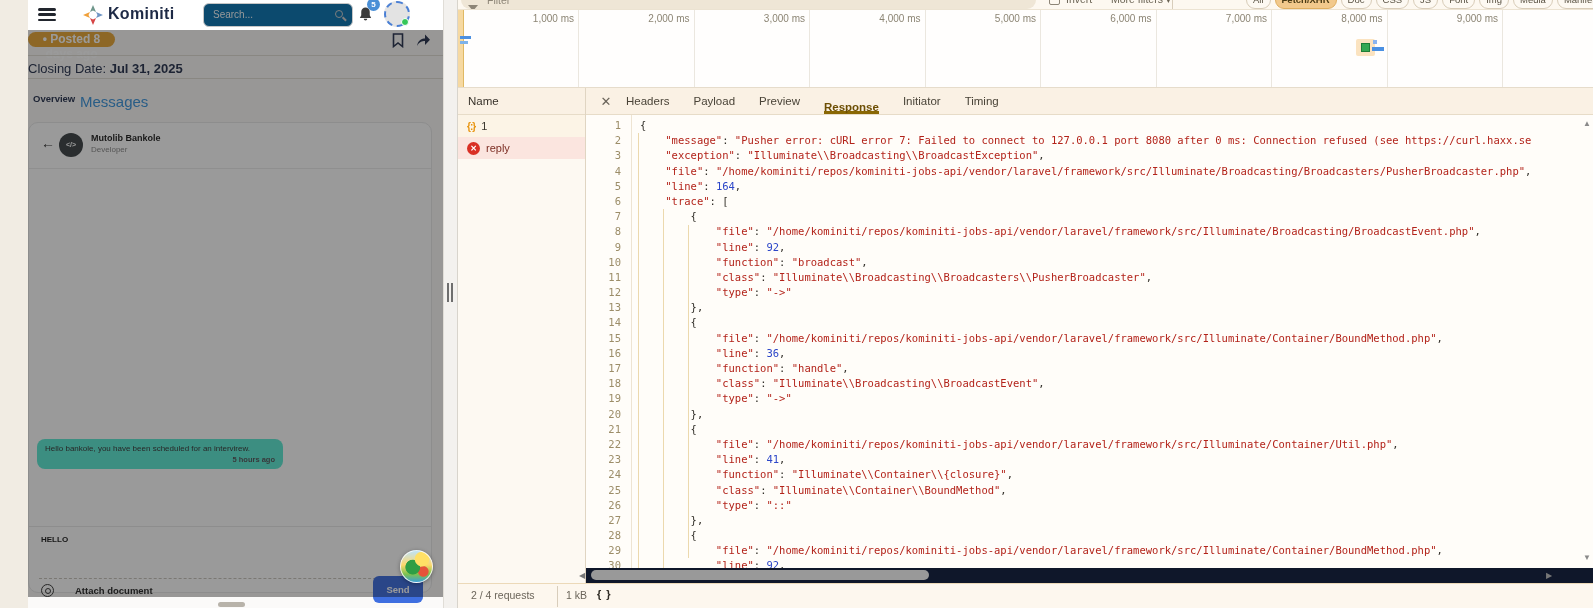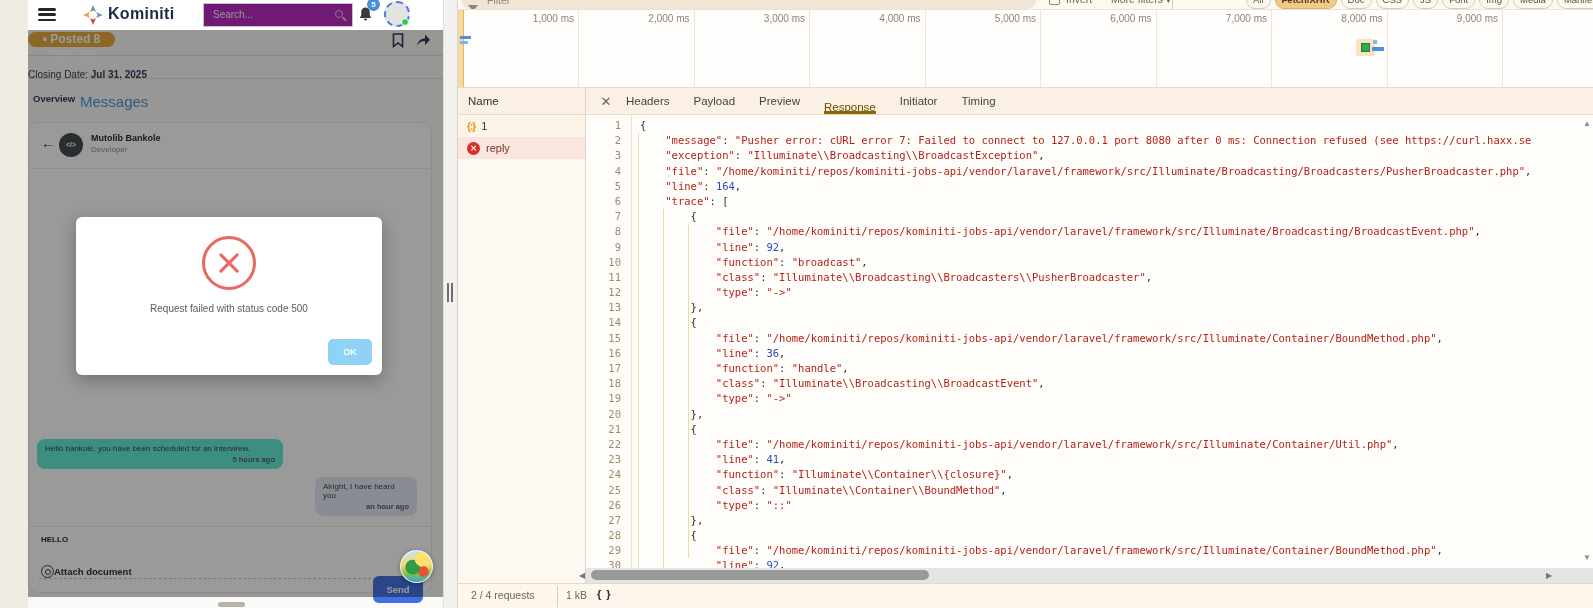--- a/index.html
+++ b/index.html
@@ -7,52 +7,52 @@
     font-family:"Liberation Sans", sans-serif; }
   #root { position:relative; width:1593px; height:608px; overflow:hidden; }
 
   
   #app { position:absolute; left:0; top:0; width:443px; height:608px; background:#f1ece3; overflow:hidden; }
   #app-header { position:absolute; left:28px; top:0; width:415px; height:30px; background:#fff; }
   .burger { position:absolute; left:10px; top:8px; width:18px; height:14px; cursor:pointer; }
   .burger i { display:block; height:2.6px; background:#22262e; border-radius:2px; margin-bottom:2.8px; }
   .logo-svg { position:absolute; left:54px; top:4px; }
   .brand { position:absolute; left:80px; top:5px; font-size:16px; font-weight:bold; color:#1d2945; letter-spacing:.3px; }
-  .search-box { position:absolute; left:175px; top:3px; width:150px; height:24px; border:1.5px solid #c6c6c6; border-radius:0; background:#701a75; }
+  .search-box { position:absolute; left:175px; top:3px; width:150px; height:24px; border:1.5px solid #c6c6c6; border-radius:6px; background:#0c4a6e; }
   .search-box .ph { position:absolute; left:9px; top:5px; font-size:10px; color:#9a9a9a; }
   .mag { position:absolute; right:9px; top:6px; width:8px; height:8px; border:1.4px solid #7e7e7e; border-radius:50%; }
   .mag::after { content:''; position:absolute; left:6px; top:7px; width:5px; height:1.6px; background:#7e7e7e; transform:rotate(45deg); }
   .bell-wrap { position:absolute; left:329px; top:6px; width:18px; height:18px; }
   .badge-count { position:absolute; left:339px; top:-2px; width:13px; height:13px; border-radius:50%; background:#4a8fd6; color:#fff; font-size:8px; font-weight:bold; text-align:center; line-height:13px; }
   .avatar { position:absolute; left:356px; top:1px; width:26px; height:26px; border-radius:50%; border:2px dashed #4a7fd4; background:#e3e3e3; }
   .avatar .dot { position:absolute; right:-1px; bottom:-1px; width:8px; height:8px; border-radius:50%; background:#35c759; border:1.5px solid #fff; }
 
   #app-content { position:absolute; left:28px; top:30px; width:415px; height:578px; background:#fbfaf9; }
   .posted-badge { position:absolute; left:0; top:2px; width:87px; height:15px; background:#e8a838; border-radius:9px; color:#fff; font-size:12px; font-weight:bold; text-align:center; line-height:15px; }
   .job-icons { position:absolute; right:12px; top:3px; display:flex; gap:12px; }
   .hr { position:absolute; left:0; right:0; height:0; border-top:1px solid #e2ded6; }
-  .closing { position:absolute; left:0; top:31px; font-size:10px; color:#2a3550;margin-top:8px; }
+  .closing { position:absolute; left:0; top:31px; font-size:13px; color:#2a3550; }
   .closing b { font-weight:bold; }
   .tab-overview { position:absolute; left:5px; top:63px; font-size:9.5px; font-weight:bold; color:#2a3550; }
   .tab-messages { position:absolute; left:52px; top:63px; font-size:15px; font-weight:normal; color:#3d96dd; }
 
   .chat-card { position:absolute; left:0; top:92px; width:404px; height:471px; background:#fff; border:1px solid #e8e8e8; border-radius:10px; }
   .chat-head { position:absolute; left:0; top:0; right:0; height:46px; border-bottom:1px solid #ededed; }
   .back-arrow { position:absolute; left:12px; top:12px; font-size:14px; color:#333; }
   .chat-avatar { position:absolute; left:30px; top:10px; width:24px; height:24px; border-radius:50%; background:#3e4447; color:#fff; font-size:7px; text-align:center; line-height:24px; font-weight:bold; }
   .chat-name { position:absolute; left:62px; top:10px; font-size:9px; font-weight:bold; color:#1f1f1f; }
   .chat-role { position:absolute; left:62px; top:22px; font-size:8px; color:#8a8a8a; }
   .bubble { position:absolute; border-radius:8px; padding:5px 8px; font-size:8px; color:#3a3a3a; }
   .bubble .time { display:block; text-align:right; font-size:7.5px; color:#55585c; font-weight:bold; margin-top:2px; }
   .bubble-left  { left:8px;  top:316px; width:246px; background:#5eead4; }
   .bubble-right { left:286px; top:354px; width:102px; background:#dfe9f1; }
   .input-divider { position:absolute; left:0; right:0; top:403px; border-top:1px solid #e8e8e8; }
   .draft { position:absolute; left:12px; top:412px; font-size:8px; font-weight:bold; color:#222; }
   .dashed { position:absolute; left:10px; right:10px; top:455px; border-top:1px dashed #c9c4bc; }
-  .attach-row { position:absolute; left:12px; top:442px; display:flex; align-items:center; gap:0;justify-content:flex-end; }
+  .attach-row { position:absolute; left:12px; top:461px; display:flex; align-items:center; gap:21px;justify-content:flex-end; }
   .clip-icon { width:13px; height:13px; border:1.5px solid #3a3a3a; border-radius:50%; position:relative; }
   .clip-icon::after { content:''; position:absolute; left:3px; top:3px; width:4px; height:4px; border:1.2px solid #3a3a3a; border-radius:50%; }
   .attach-label { font-size:9.5px; font-weight:bold; color:#2a2a2a; }
   .send-btn { position:absolute; left:344px; top:453px; width:50px; height:27px; background:#3f6fe0; border:none; border-radius:6px; color:#fff; font-size:9.5px; font-weight:bold; font-family:inherit; }
 
   #overlay { position:absolute; left:0; top:0; width:415px; height:567px; background:rgba(15,15,15,.42); z-index:5; }
   .page-scroll-thumb { position:absolute; left:190px; top:572px; width:27px; height:5px; background:#b8b3aa; border-radius:3px; }
 
   #modal { position:absolute; left:48px; top:187px; width:306px; height:158px; background:#fff; border-radius:6px; z-index:10; box-shadow:0 5px 18px rgba(0,0,0,.28); }
   .err-circle { position:absolute; left:126px; top:19px; width:54px; height:54px; border:3px solid #ea6860; border-radius:50%; }
@@ -69,21 +69,21 @@
       radial-gradient(circle at 72% 66%, #e5533a 0 16%, rgba(229,83,58,0) 19%),
       linear-gradient(180deg,#bfe3f7 0%,#ffd86b 45%,#7cc24e 75%,#3b9fd6 100%);
     border:1px solid rgba(255,255,255,.85); box-shadow:0 1px 4px rgba(0,0,0,.35); }
 
   
   #resize-track { position:absolute; left:443px; top:0; width:14px; height:608px; background:#f3f1ee; border-left:1px solid #e0ddd7; }
   #resize-handle { position:absolute; left:3px; top:283px; width:7px; height:19px; display:flex; gap:2px; }
   #resize-handle i { width:2px; height:100%; background:#6e6e6e; }
 
   
-  #devtools { position:absolute; left:457px; top:0; width:1136px; height:608px; background:#e5e5e5; border-left:1px solid #d8d4cc; font-size:11px; color:#4a4438;padding-left:17px; }
+  #devtools { position:absolute; left:457px; top:0; width:1136px; height:608px; background:#0f172a; border-left:1px solid #d8d4cc; font-size:11px; color:#4a4438;padding-left:17px; }
 
   #dt-toolbar { position:absolute; left:0; top:0; right:0; height:10px; overflow:hidden; background:#fdf8f0; border-bottom:1px solid #ece3d2; }
   .filter-pill { position:absolute; left:3px; top:-9px; width:575px; height:18px; background:#efe6d6; border-radius:9px; color:#8d8577; font-size:10.5px; line-height:18px; padding-left:26px; }
   .funnel { position:absolute; left:10px; top:5px; width:0; height:0; border-left:5px solid transparent; border-right:5px solid transparent; border-top:6px solid #8d8577; }
   .invert-box { position:absolute; left:591px; top:-6px; width:11px; height:11px; border:1.3px solid #8d8577; border-radius:2px; background:#fdf8f0; }
   .invert-label { position:absolute; left:608px; top:-7px; font-size:10.5px; color:#6a6354; }
   .more-filters { position:absolute; left:653px; top:-7px; font-size:10.5px; color:#6a6354; }
   .toolbar-div { position:absolute; left:714px; top:-6px; width:1px; height:16px; background:#d8cdbb; }
   #chips-row { position:absolute; left:788px; top:-9px; display:flex; gap:4px; }
   .chip { height:18px; line-height:16px; padding:0 6px; border:1px solid #d8ccb8; border-radius:9px; background:#fdf9f2; color:#5a5344; font-size:9.5px; white-space:nowrap; }
@@ -104,21 +104,21 @@
   .name-head { height:27px; background:#faf1e4; border-bottom:1px solid #e7dcc8; font-size:11.5px; color:#37322a; line-height:27px; padding-left:10px; }
   .req-row { height:22px; display:flex; align-items:center; gap:6px; padding-left:9px; font-size:11px; color:#3a352c; background:#fcf4e6; }
   .req-row.sel { background:#fbe5df; color:#7d2e24; }
   .ic-json { color:#e8930c; font-weight:bold; font-size:10px; letter-spacing:-1px; }
   .ic-err { width:13px; height:13px; border-radius:50%; background:#d93025; color:#fff; font-size:8px; font-weight:bold; text-align:center; line-height:13px; }
 
   #dt-detail { position:absolute; left:128px; top:88px; right:0; bottom:25px; }
   #detail-tabs { position:absolute; left:0; top:0; right:0; height:27px; background:#faf1e4; border-bottom:1px solid #e7dcc8; display:flex; align-items:stretch; }
   .close-x { width:14px; margin:0 13px; font-size:13px; color:#6a645a; align-self:center; text-align:center; }
   .tab { display:flex; align-items:center; padding:3px 0 0 0; margin-right:24px; font-size:11.5px; color:#4a4438; border-bottom:3px solid transparent; }
-  .tab.active { color:#6d4f04; font-weight:normal; border-bottom-color:#8a6804;margin-top:12px; }
+  .tab.active { color:#6d4f04; font-weight:bold; border-bottom-color:#8a6804;margin-top:12px; }
 
   #resp-body { position:absolute; left:0; top:27px; right:0; bottom:15px; background:#fffdf9; overflow:hidden; padding-top:3px; }
   .guide { position:absolute; width:1px; background:#ecd9ae; }
   .gutter-border { position:absolute; left:45px; top:0; bottom:0; width:1px; background:#eee4d2; }
   .cl { height:15.2px; line-height:15.2px; white-space:pre; font-family:"DejaVu Sans Mono", monospace; font-size:10.5px; color:#33302a; }
   .ln { display:inline-block; width:35px; text-align:right; color:#9c8d68; }
   .ct { padding-left:19px; }
   .tok-str { color:#b3231a; }
   .tok-num { color:#2c46c8; }
   .vs-up, .vs-down { position:absolute; right:2px; font-size:8px; color:#8a8a8a; }
@@ -193,45 +193,33 @@
         <div class="chat-head">
           <div class="back-arrow">←</div>
           <div class="chat-avatar">&lt;/&gt;</div>
           <div class="chat-name">Mutolib Bankole</div>
           <div class="chat-role">Developer</div>
         </div>
         <div class="bubble bubble-left">
           <span>Hello bankole, you have been scheduled for an intervirew.</span>
           <span class="time">5 hours ago</span>
         </div>
-        <div class="bubble bubble-right">
-          <span>Alright, I have heard you</span>
-          <span class="time">an hour ago</span>
-        </div>
         <div class="input-divider"></div>
         <div class="draft">HELLO</div>
         <div class="dashed"></div>
         <div class="attach-row">
           <span class="clip-icon"></span>
           <span class="attach-label">Attach document</span>
         </div>
         <button class="send-btn">Send</button>
       </div>
 
       <div id="overlay"></div>
       <div class="emoji-sticker"></div>
 
-      <div id="modal">
-        <div class="err-circle">
-            <i></i>
-            <i></i>
-          </div>
-        <div class="modal-msg">Request failed with status code 500</div>
-        <button class="ok-btn">OK</button>
-      </div>
 
       <div class="page-scroll-thumb"></div>
     </div>
   </div>
 
   <div id="resize-track">
     <div id="resize-handle">
         <i></i>
         <i></i>
       </div>

